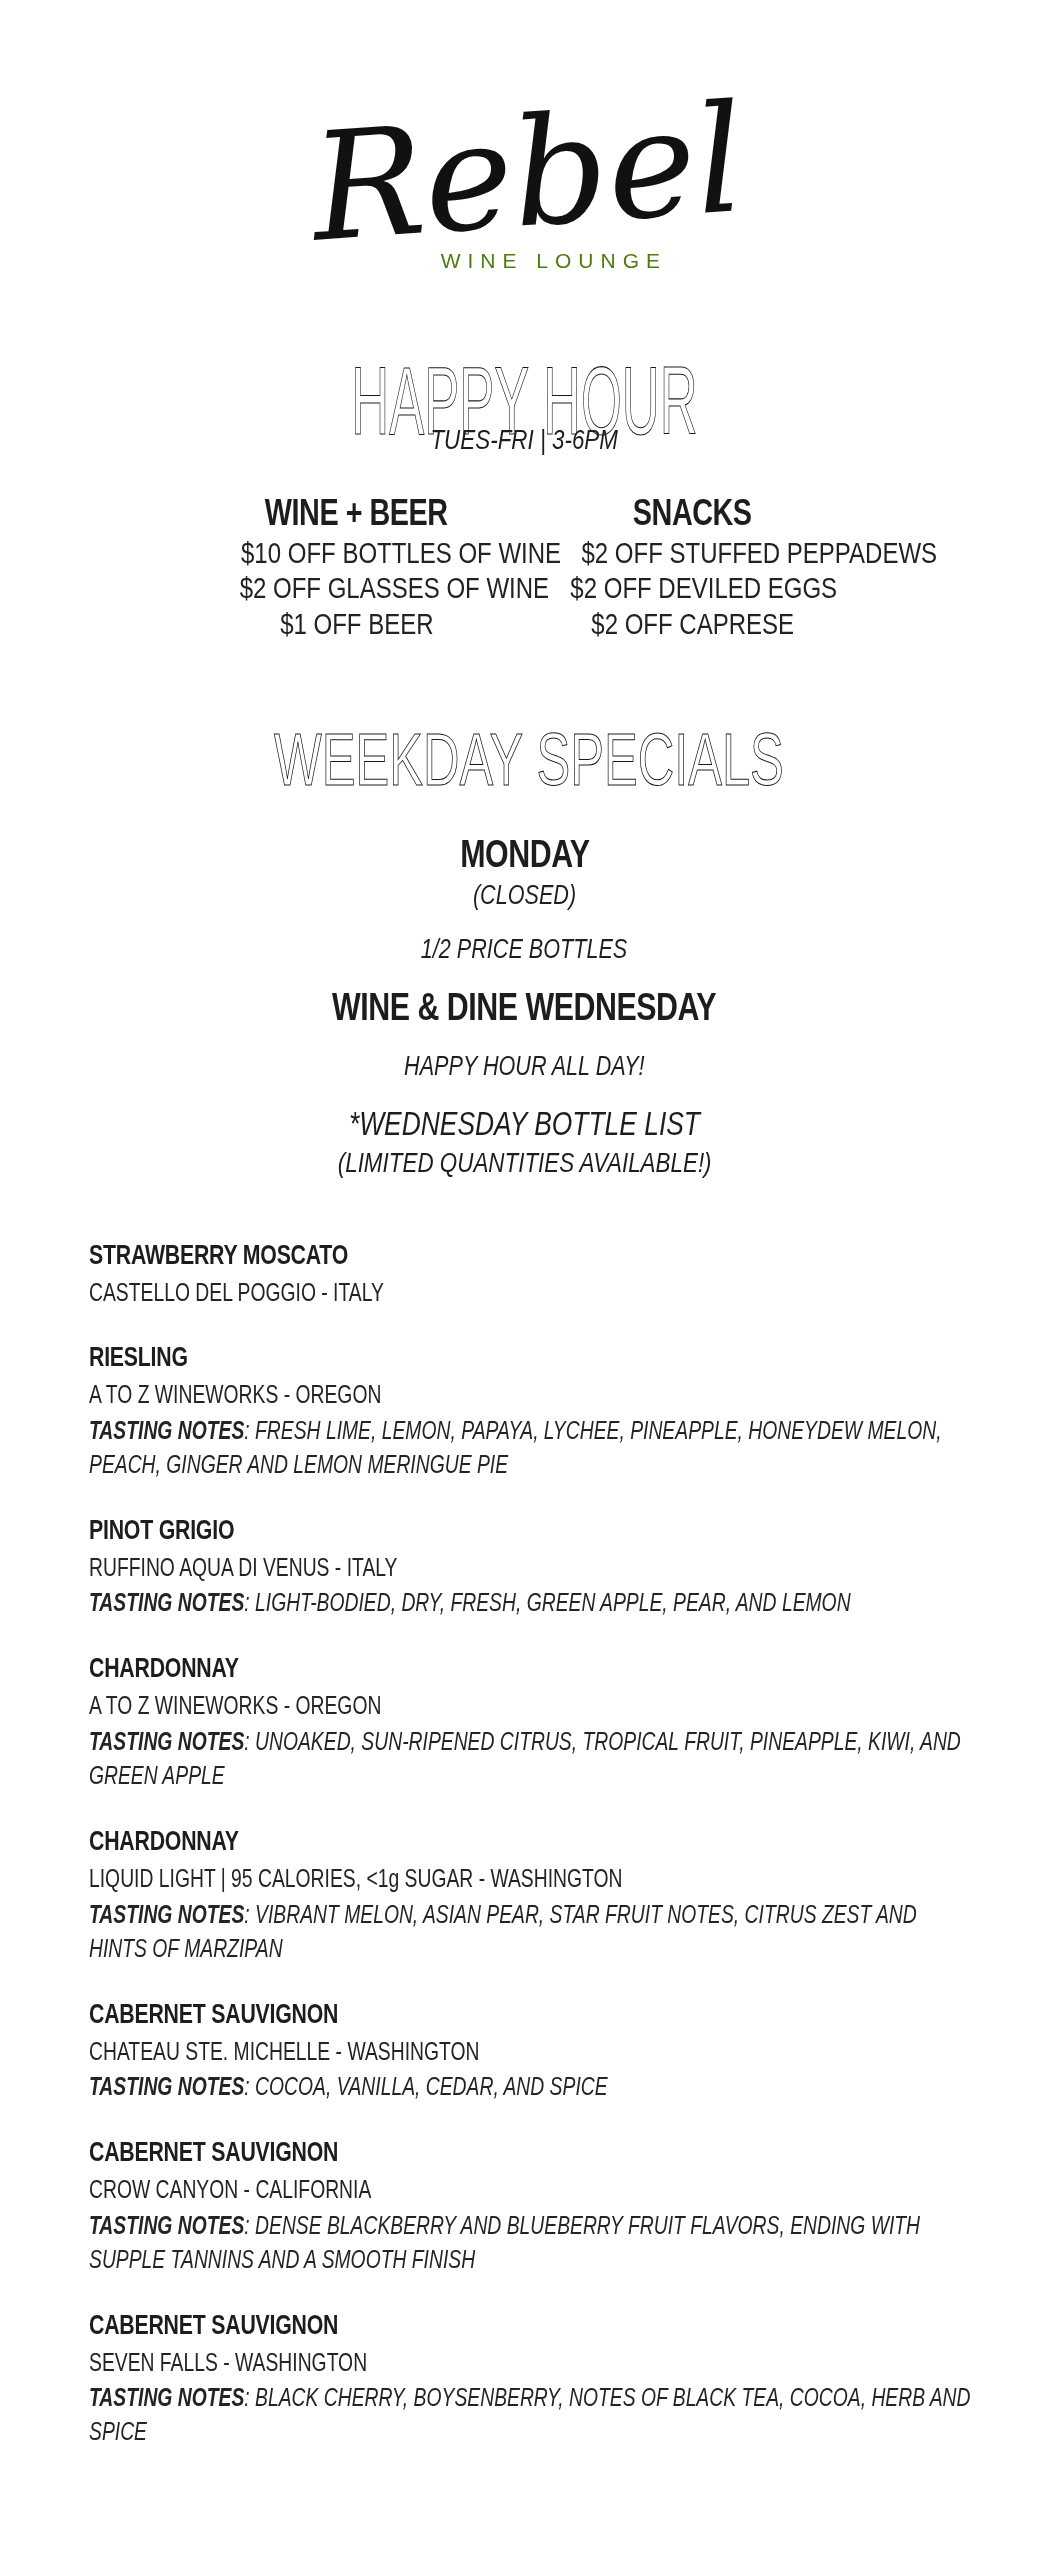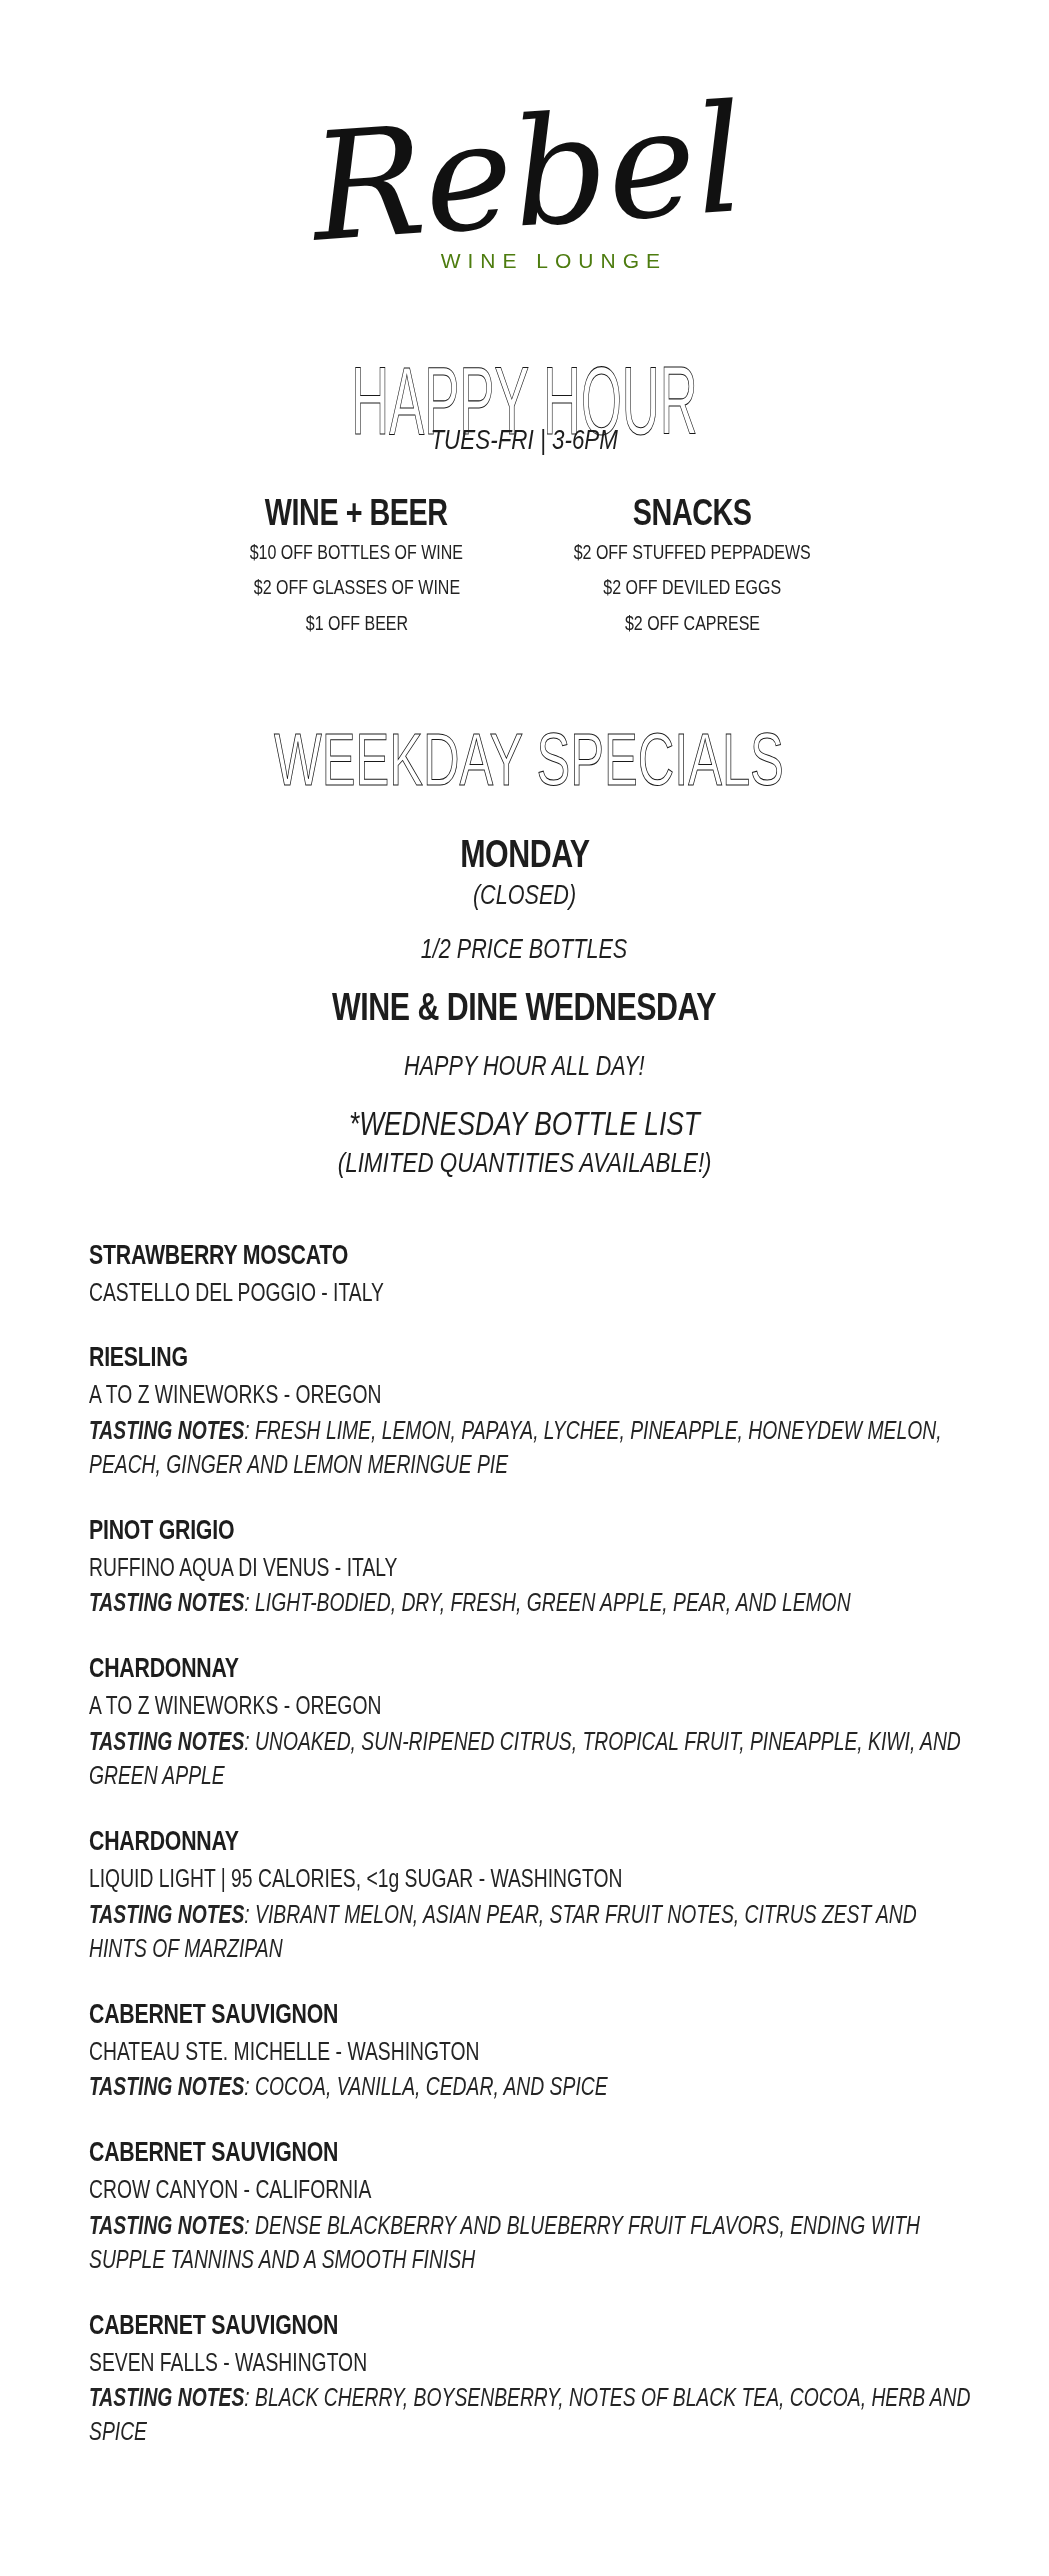--- a/index.html
+++ b/index.html
@@ -30,21 +30,21 @@
   .svg-hh{margin-top:35px;}
   .svg-hh text{font-size:152px;}
   .svg-wd{margin-top:76px;}
   .svg-wd text{font-size:118px;}
 
   
   .hh-schedule{margin-top:-19px;text-align:center;font-style:italic;font-size:28px;line-height:33px;}
   .hh-columns{display:flex;justify-content:center;gap:24px;margin-top:38px;}
   .hh-col{width:312px;text-align:center;}
   .hh-col-head{margin:0 0 7.6px;font-size:36px;line-height:38px;font-weight:bold;letter-spacing:-0.6px;}
-  .hh-item{margin:0 0 10.2px;font-size:20px;line-height:25.4px;color:#222;}
+  .hh-item{margin:0 0 10.2px;font-size:30px;line-height:25.4px;color:#222;}
 
   
   .days{margin-top:36px;text-align:center;}
   .day{margin-bottom:23px;}
   .day-name{margin:0;font-size:38px;line-height:41px;font-weight:bold;letter-spacing:-0.6px;}
   .day-detail{margin:5.1px 0 0;font-size:27px;line-height:30.5px;font-style:italic;color:#1f1f1f;}
 
   
   .bl-header{margin-top:10px;text-align:center;}
   .bl-title{margin:0;font-size:33px;line-height:37px;font-style:italic;font-weight:normal;}

